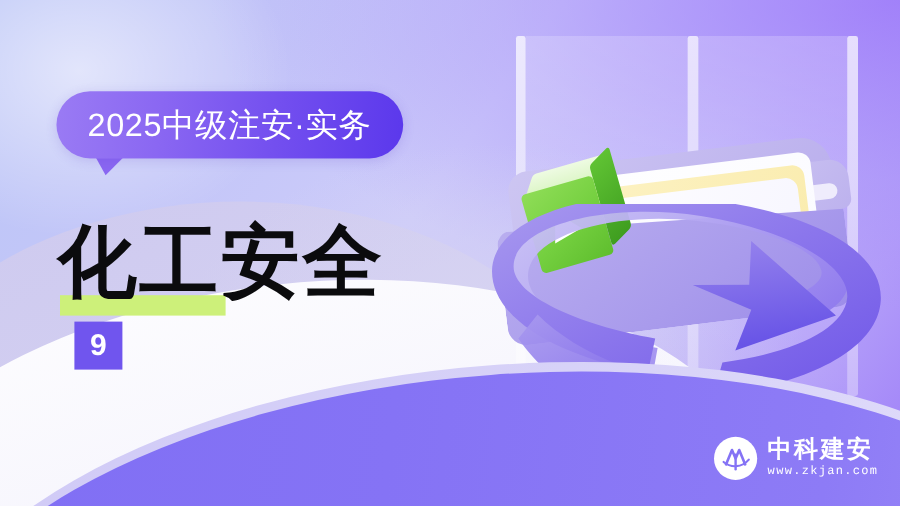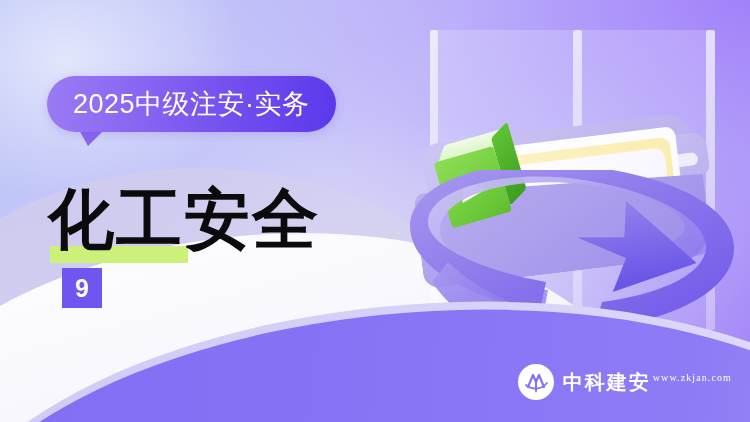--- a/index.html
+++ b/index.html
@@ -190,29 +190,28 @@
   .logo{
     position:absolute;right:18px;bottom:22px;
     display:flex;align-items:center;gap:9px;
   }
   .logo-mark{
     width:36px;height:36px;border-radius:50%;
     background:#ffffff;
     display:flex;align-items:center;justify-content:center;
     flex:0 0 36px;
   }
-  .logo-texts{display:flex;flex-direction:row;gap:2px;}
+  .logo-texts{display:flex;flex-direction:column;gap:2px;}
   .logo-cn{
     color:#ffffff;font-size:20px;font-weight:bold;letter-spacing:2px;line-height:21px;
     font-family:"Liberation Sans","DejaVu Sans",sans-serif;
   }
   .logo-url{
     color:#ffffff;font-size:10px;letter-spacing:1.1px;line-height:11px;
-    font-family:Liberation Serif, serif;
-    text-align:center;
+    font-family:Liberation Mono, monospace;
   }
 </style>
 </head>
 <body>
 
 <div class="banner">
 
   <div class="bg-soft-top"></div>
   <div class="bg-soft-left"></div>
   <div class="blob"></div>

